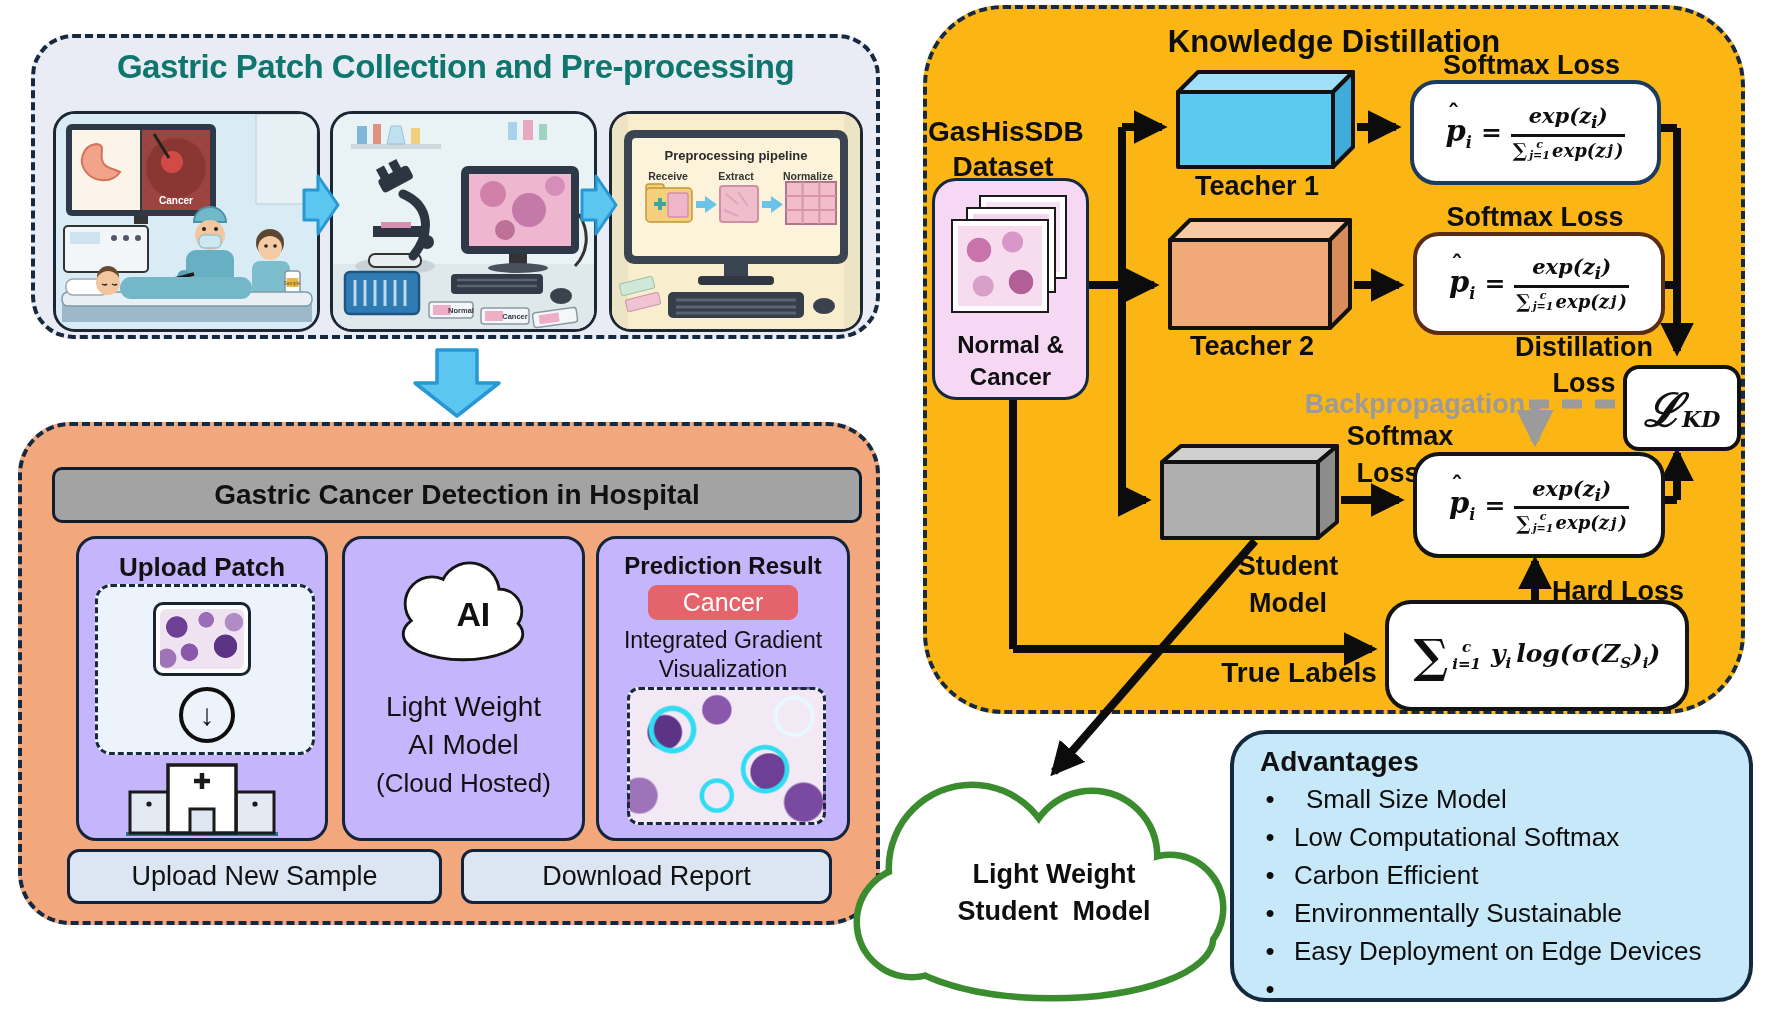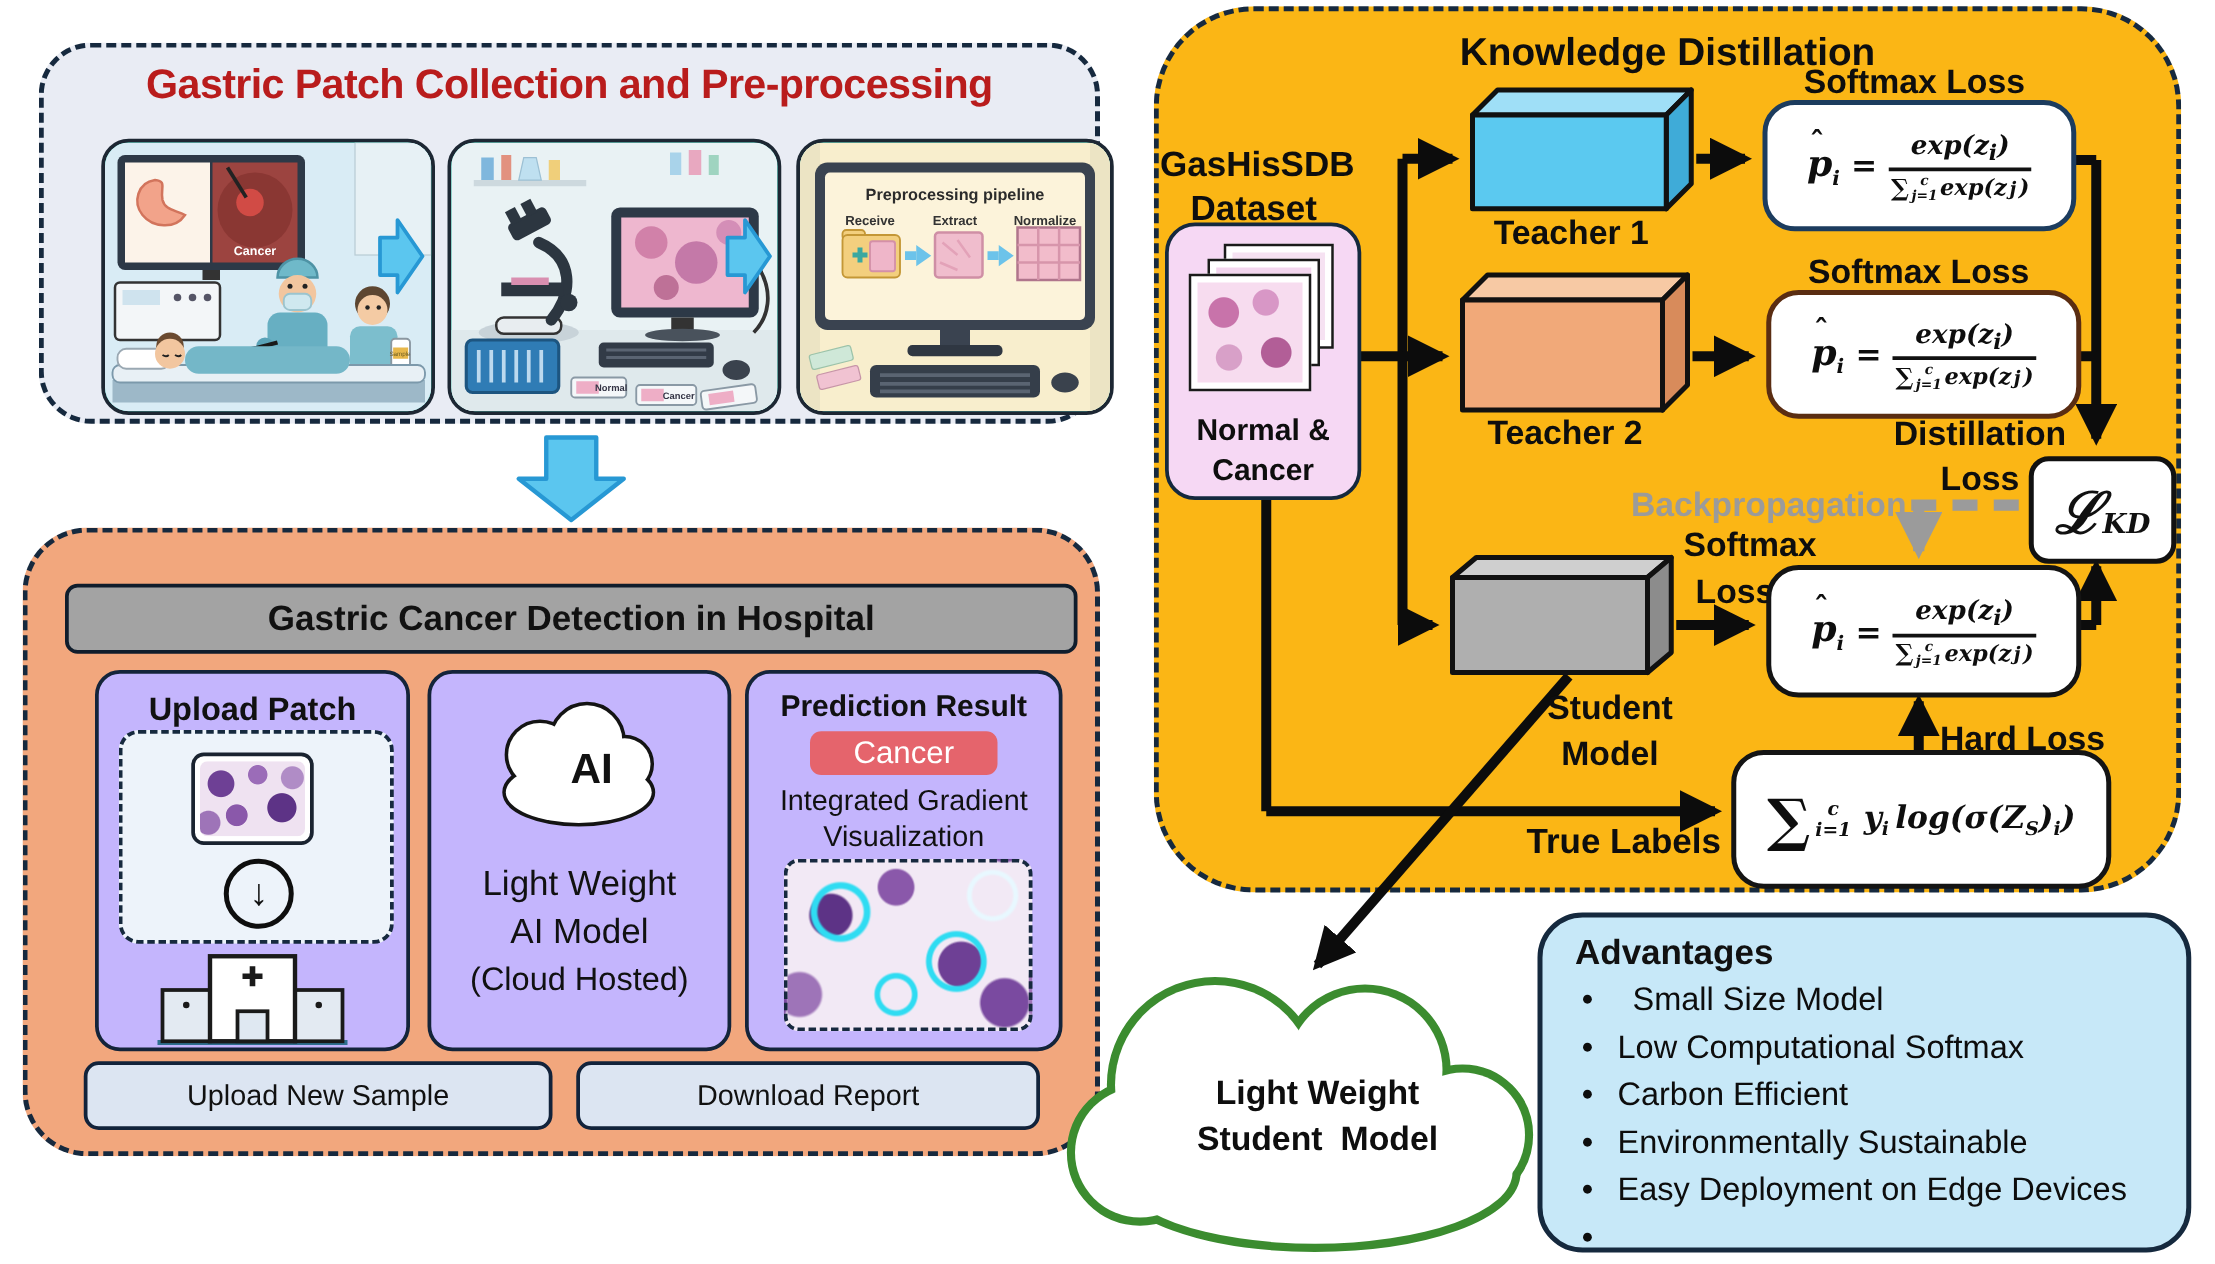--- a/index.html
+++ b/index.html
@@ -3,23 +3,23 @@
 <meta charset="utf-8">
 <style>
   html,body{margin:0;padding:0;background:#fff;}
   .canvas{position:relative;width:1772px;height:1011px;background:#fff;overflow:hidden;
           font-family:"Liberation Sans",sans-serif;color:#111;}
   .abs{position:absolute;}
   .panel{position:absolute;box-sizing:border-box;}
   .collect{left:31px;top:34px;width:849px;height:305px;background:#E9ECF4;
            border:4px dashed #16293E;border-radius:42px;}
   .ctitle{position:absolute;left:0;top:10px;width:100%;text-align:center;margin:0;
-          font-size:33px;font-weight:800;letter-spacing:-.5px;color:#b91c1c;}
+          font-size:33px;font-weight:800;letter-spacing:-.5px;color:#0f766e;}
   .ccard{position:absolute;top:73px;width:261px;height:215px;border:3px solid #1d2733;
-         border-radius:22px;overflow:hidden;background:#5eead4;margin-left:28px;}
+         border-radius:22px;overflow:hidden;background:#c4b5fd;}
   .hosp{left:18px;top:422px;width:862px;height:503px;background:#F2A77D;
         border:4px dashed #16293E;border-radius:52px;}
   .hheader{position:absolute;left:30px;top:41px;width:804px;height:50px;background:#a3a3a3;
            border:3px solid #101d2c;border-radius:10px;display:flex;align-items:center;justify-content:center;
            font-size:28px;font-weight:800;}
   .hcard{position:absolute;top:110px;height:299px;background:#c4b5fd;border:3.5px solid #14243A;border-radius:20px;}
   .hcard h3{margin:0;position:absolute;top:13px;left:0;width:100%;text-align:center;font-size:26px;font-weight:800;}
   .dashbox{position:absolute;left:16px;top:45px;width:214px;height:165px;background:#EDF3FA;
            border:3px dashed #16293E;border-radius:16px;}
   .patchframe{position:absolute;left:74px;top:63px;width:98px;height:74px;background:#fff;
@@ -48,21 +48,21 @@
      radial-gradient(circle at 72% 62%, #6e4095 0 11%, rgba(0,0,0,0) 12%),
      radial-gradient(circle at 45% 15%, #8a58aa 0 9%, rgba(0,0,0,0) 10%),
      radial-gradient(circle at 90% 85%, #7a4aa0 0 9%, rgba(0,0,0,0) 10%),
      radial-gradient(circle at 5% 80%, #9e74b8 0 8%, rgba(0,0,0,0) 9%),
      #f2e9f5;}
   .circledown{position:absolute;left:100px;top:148px;width:48px;height:48px;border:4px solid #0e0e0e;border-radius:50%;
      display:flex;align-items:center;justify-content:center;font-size:30px;font-weight:800;}
   .badge{position:absolute;left:49px;top:46px;width:150px;height:35px;background:#E5646C;border-radius:9px;
      color:#fff;font-size:25px;display:flex;align-items:center;justify-content:center;}
   .hbtn{position:absolute;top:423px;height:55px;background:#DCE5F2;border:3.5px solid #12233B;border-radius:12px;
-     font-size:23px;font-family:"Liberation Sans",sans-serif;color:#111;display:flex;align-items:center;justify-content:center;cursor:pointer;}
+     font-size:27px;font-family:"Liberation Sans",sans-serif;color:#111;display:flex;align-items:center;justify-content:center;cursor:pointer;}
   .kd{left:923px;top:5px;width:822px;height:709px;background:#FBB615;border:4px dashed #16293E;border-radius:80px;}
   .overlay{position:absolute;left:0;top:0;z-index:5;pointer-events:none;}
   .kdlabel{position:absolute;z-index:10;font-weight:800;font-size:27px;color:#0e0e0e;text-align:center;}
   .pinkcard{position:absolute;left:932px;top:178px;width:151px;height:216px;background:#F6D8F4;
      border:3.5px solid #15293E;border-radius:24px;z-index:10;}
   .dimg{position:absolute;background:#fff;border:2.5px solid #1a1a1a;padding:5px;box-sizing:border-box;}
   .fbox{position:absolute;background:#fff;border:4px solid #1C3C5E;border-radius:26px;z-index:10;
      display:flex;align-items:center;justify-content:center;gap:9px;
      font-family:"DejaVu Serif",serif;font-style:italic;font-weight:bold;color:#0e0e0e;}
   .ph{position:relative;font-size:29px;}

